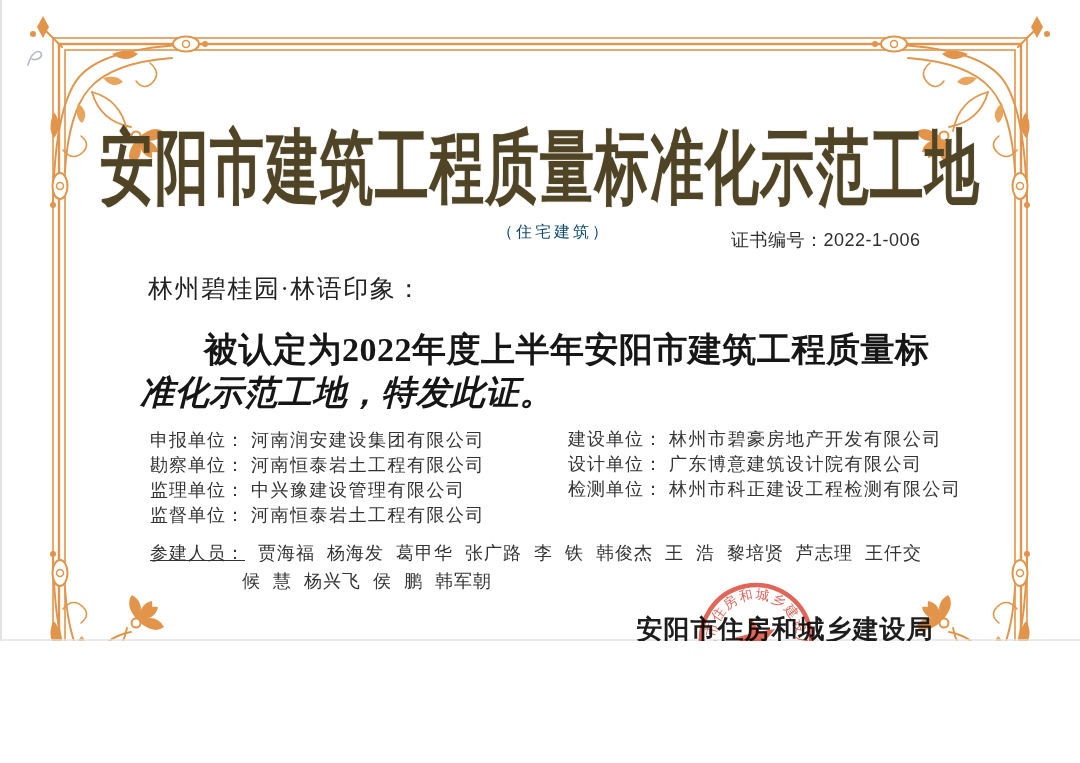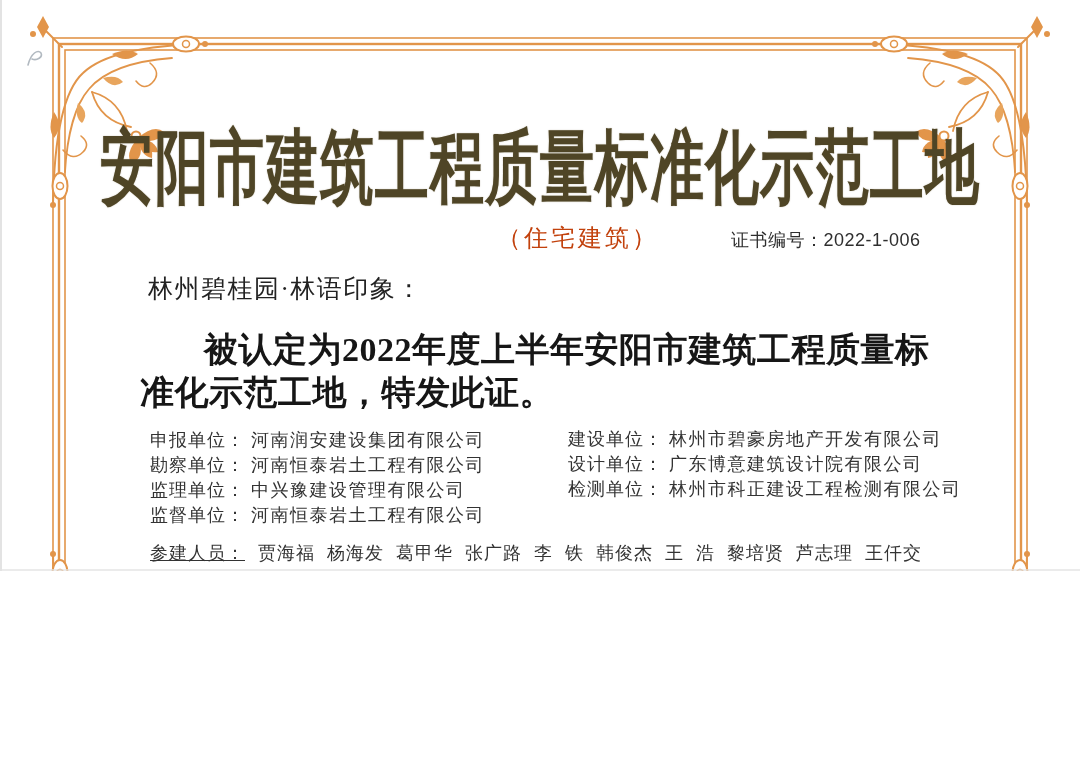--- a/index.html
+++ b/index.html
@@ -1,18 +1,18 @@
 <!DOCTYPE html>
 <html><head>
 <meta charset="utf-8">
 <style>
   html,body{margin:0;padding:0;background:#ffffff;}
   .page{
     position:relative;
-    width:1080px;height:571px;
+    width:1080px;height:641px;
     background:#ffffff;
     overflow:hidden;
     font-family:"Liberation Serif","DejaVu Serif",serif;
   }
   .frame-svg{position:absolute;inset:0;pointer-events:none;}
   .scan-mark{position:absolute;left:22px;top:44px;opacity:.75;}
   .scan-edge-left{position:absolute;left:0;top:0;width:2px;height:763px;background:#d7d7d7;opacity:.7;}
   .scan-edge-bottom{position:absolute;left:0;bottom:0;width:1080px;height:2px;background:#e3e3e3;opacity:.7;}
 
   .title{
@@ -21,38 +21,38 @@
     font-size:54px;font-weight:bold;
     color:#4f4526;
     letter-spacing:1px;
     transform:scaleY(1.5);
     transform-origin:50% 0;
     text-shadow:0 0 1px rgba(90,75,35,.45);
     white-space:nowrap;
   }
   .subtitle-category{
     position:absolute;left:497px;top:222px;
-    font-size:24px;color:#c2410c;letter-spacing:3px;white-space:nowrap;
+    font-size:16px;color:#0c4a6e;letter-spacing:3px;white-space:nowrap;
   }
   .cert-no-row{
     position:absolute;left:731px;top:228px;
     font-family:"Liberation Sans","DejaVu Sans",sans-serif;
     font-size:18px;color:#2e2e2e;letter-spacing:.5px;white-space:nowrap;
   }
   .recipient{
     position:absolute;left:148px;top:272px;
     font-size:25px;color:#222;letter-spacing:1.5px;white-space:nowrap;
   }
   .body-text{
     position:absolute;left:140px;top:328px;width:820px;
     font-size:34px;font-weight:bold;color:#161616;
     line-height:43px;letter-spacing:.5px;
   }
   .body-line1{text-indent:64px;white-space:nowrap;}
-  .body-line2{white-space:nowrap;}
+  .body-line2{white-space:nowrap;font-style:italic;}
 
   .units-col{
     position:absolute;
     font-family:"Liberation Sans","DejaVu Sans",sans-serif;
     font-size:18px;color:#333;
   }
   .units-left{left:150px;top:428px;}
   .units-right{left:568px;top:427px;}
   .unit-row{height:25px;line-height:25px;white-space:nowrap;}
   .unit-label{letter-spacing:1px;}

